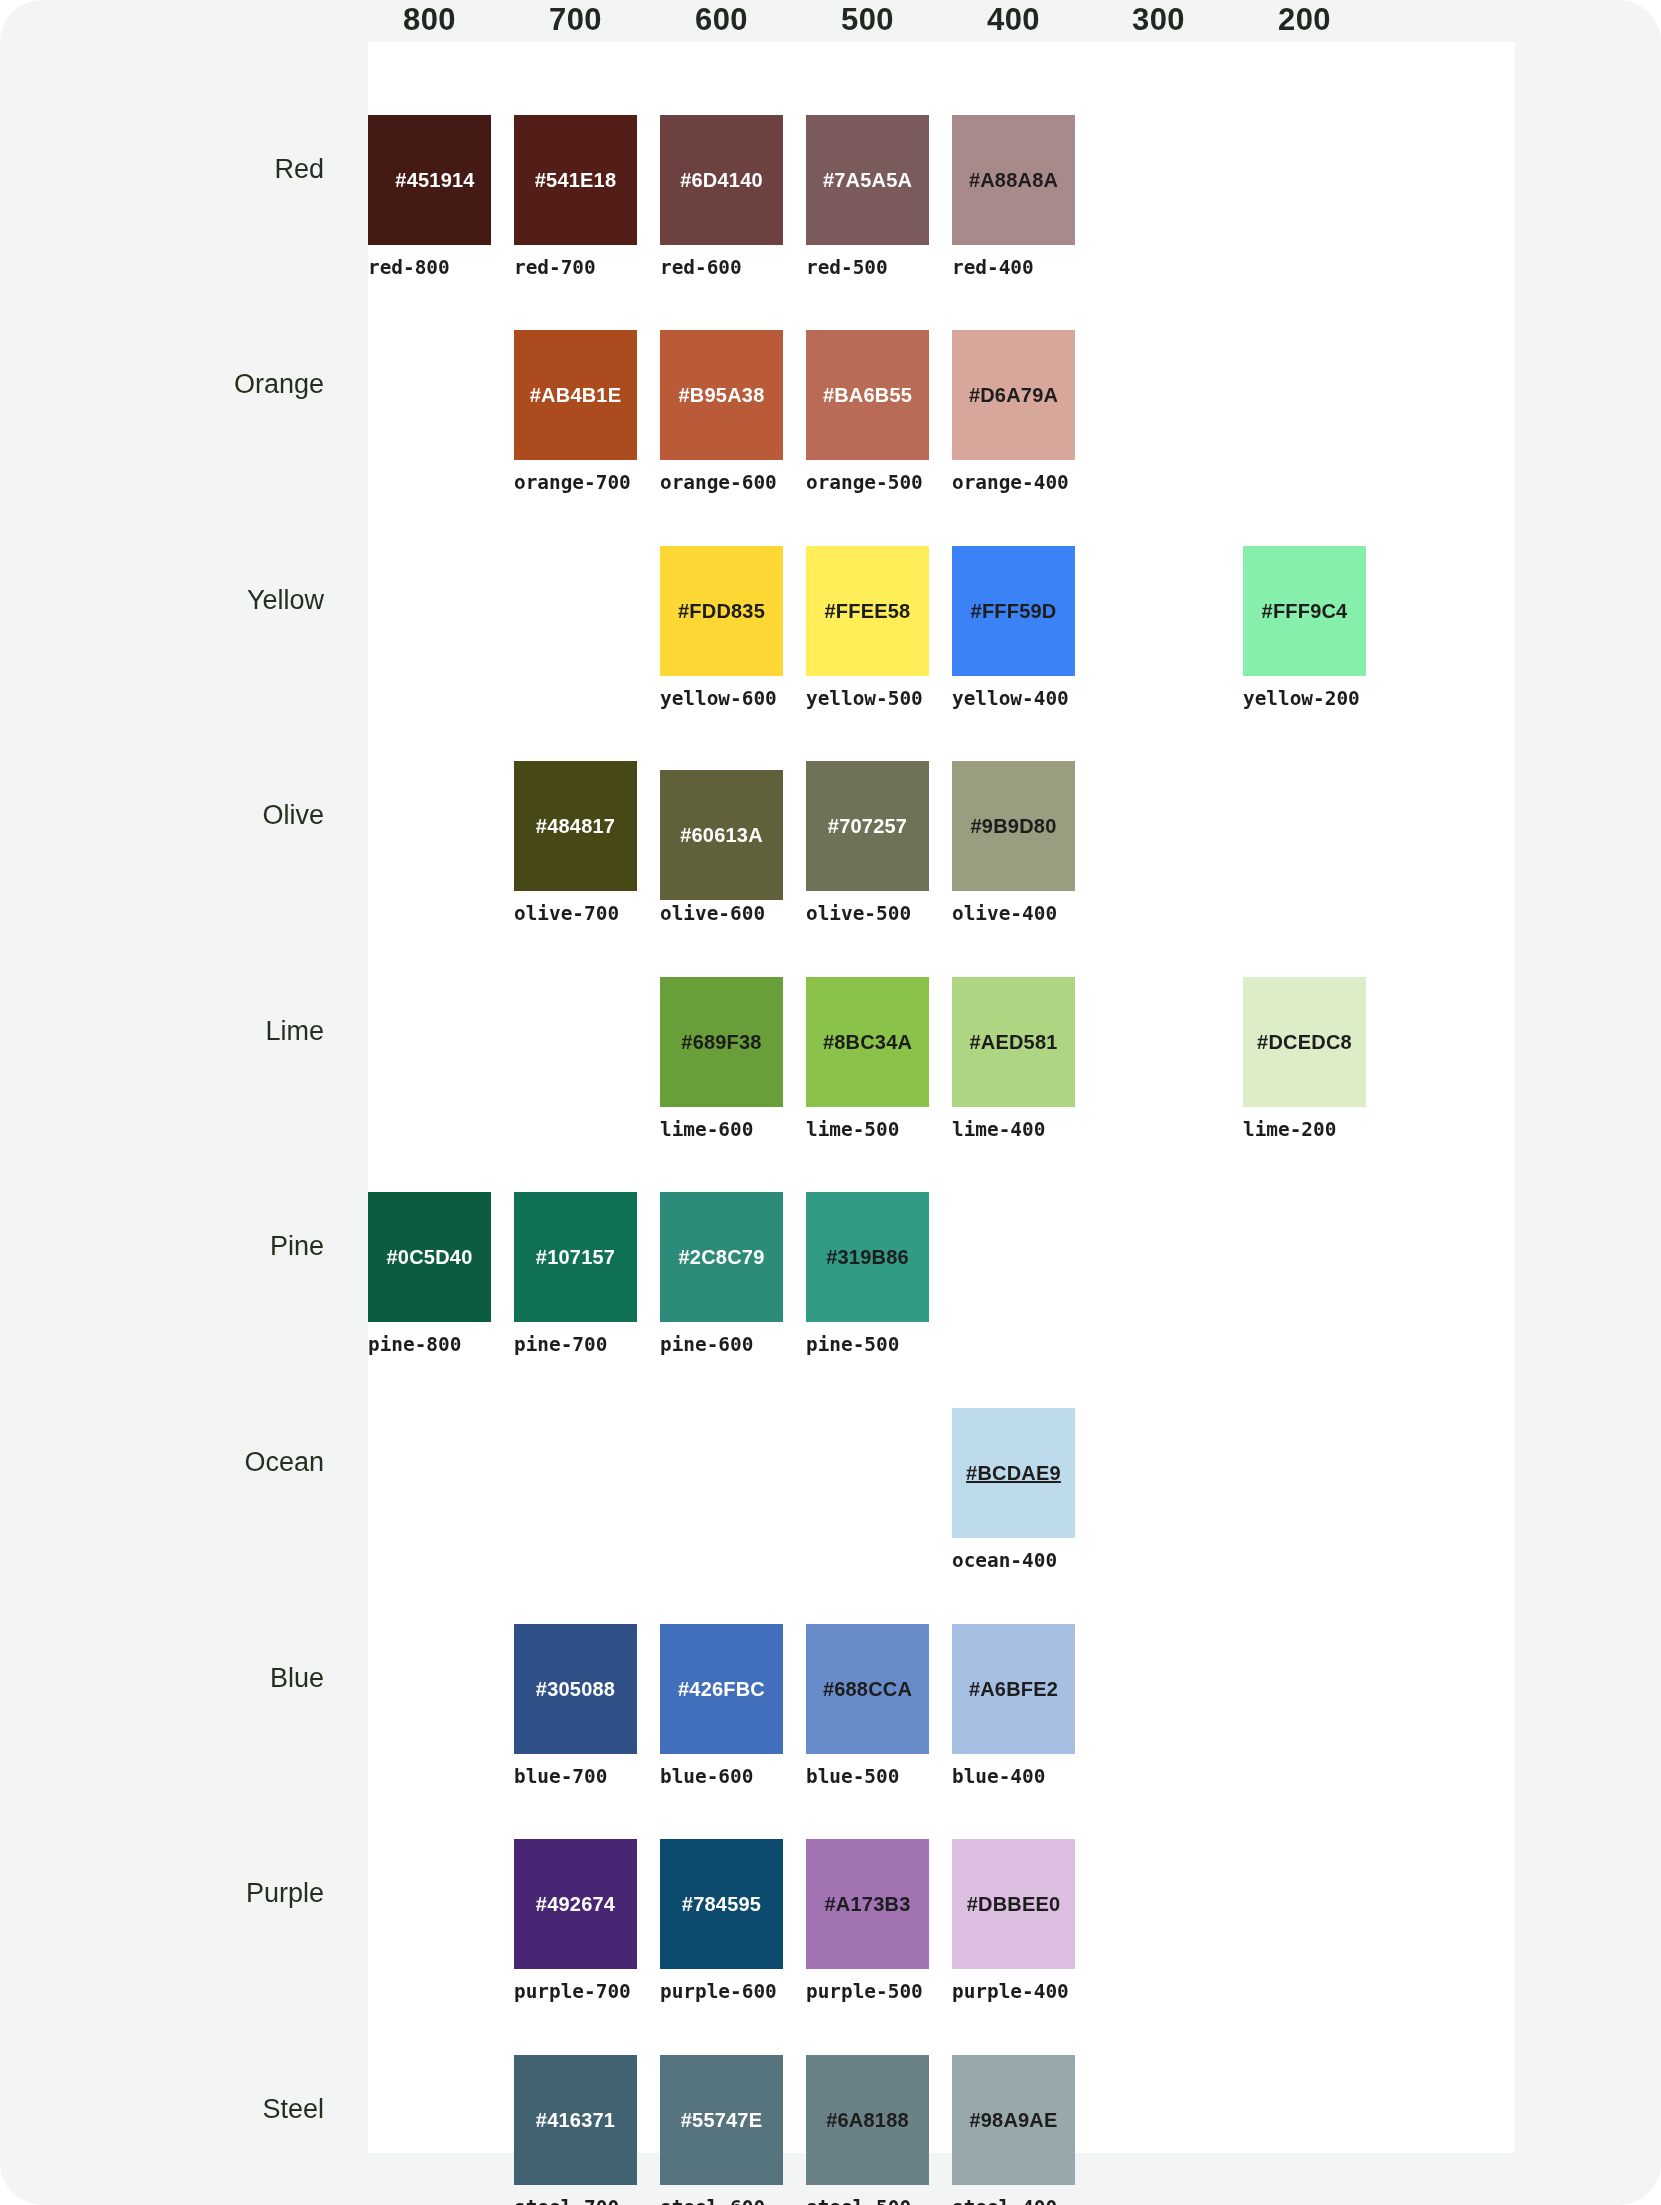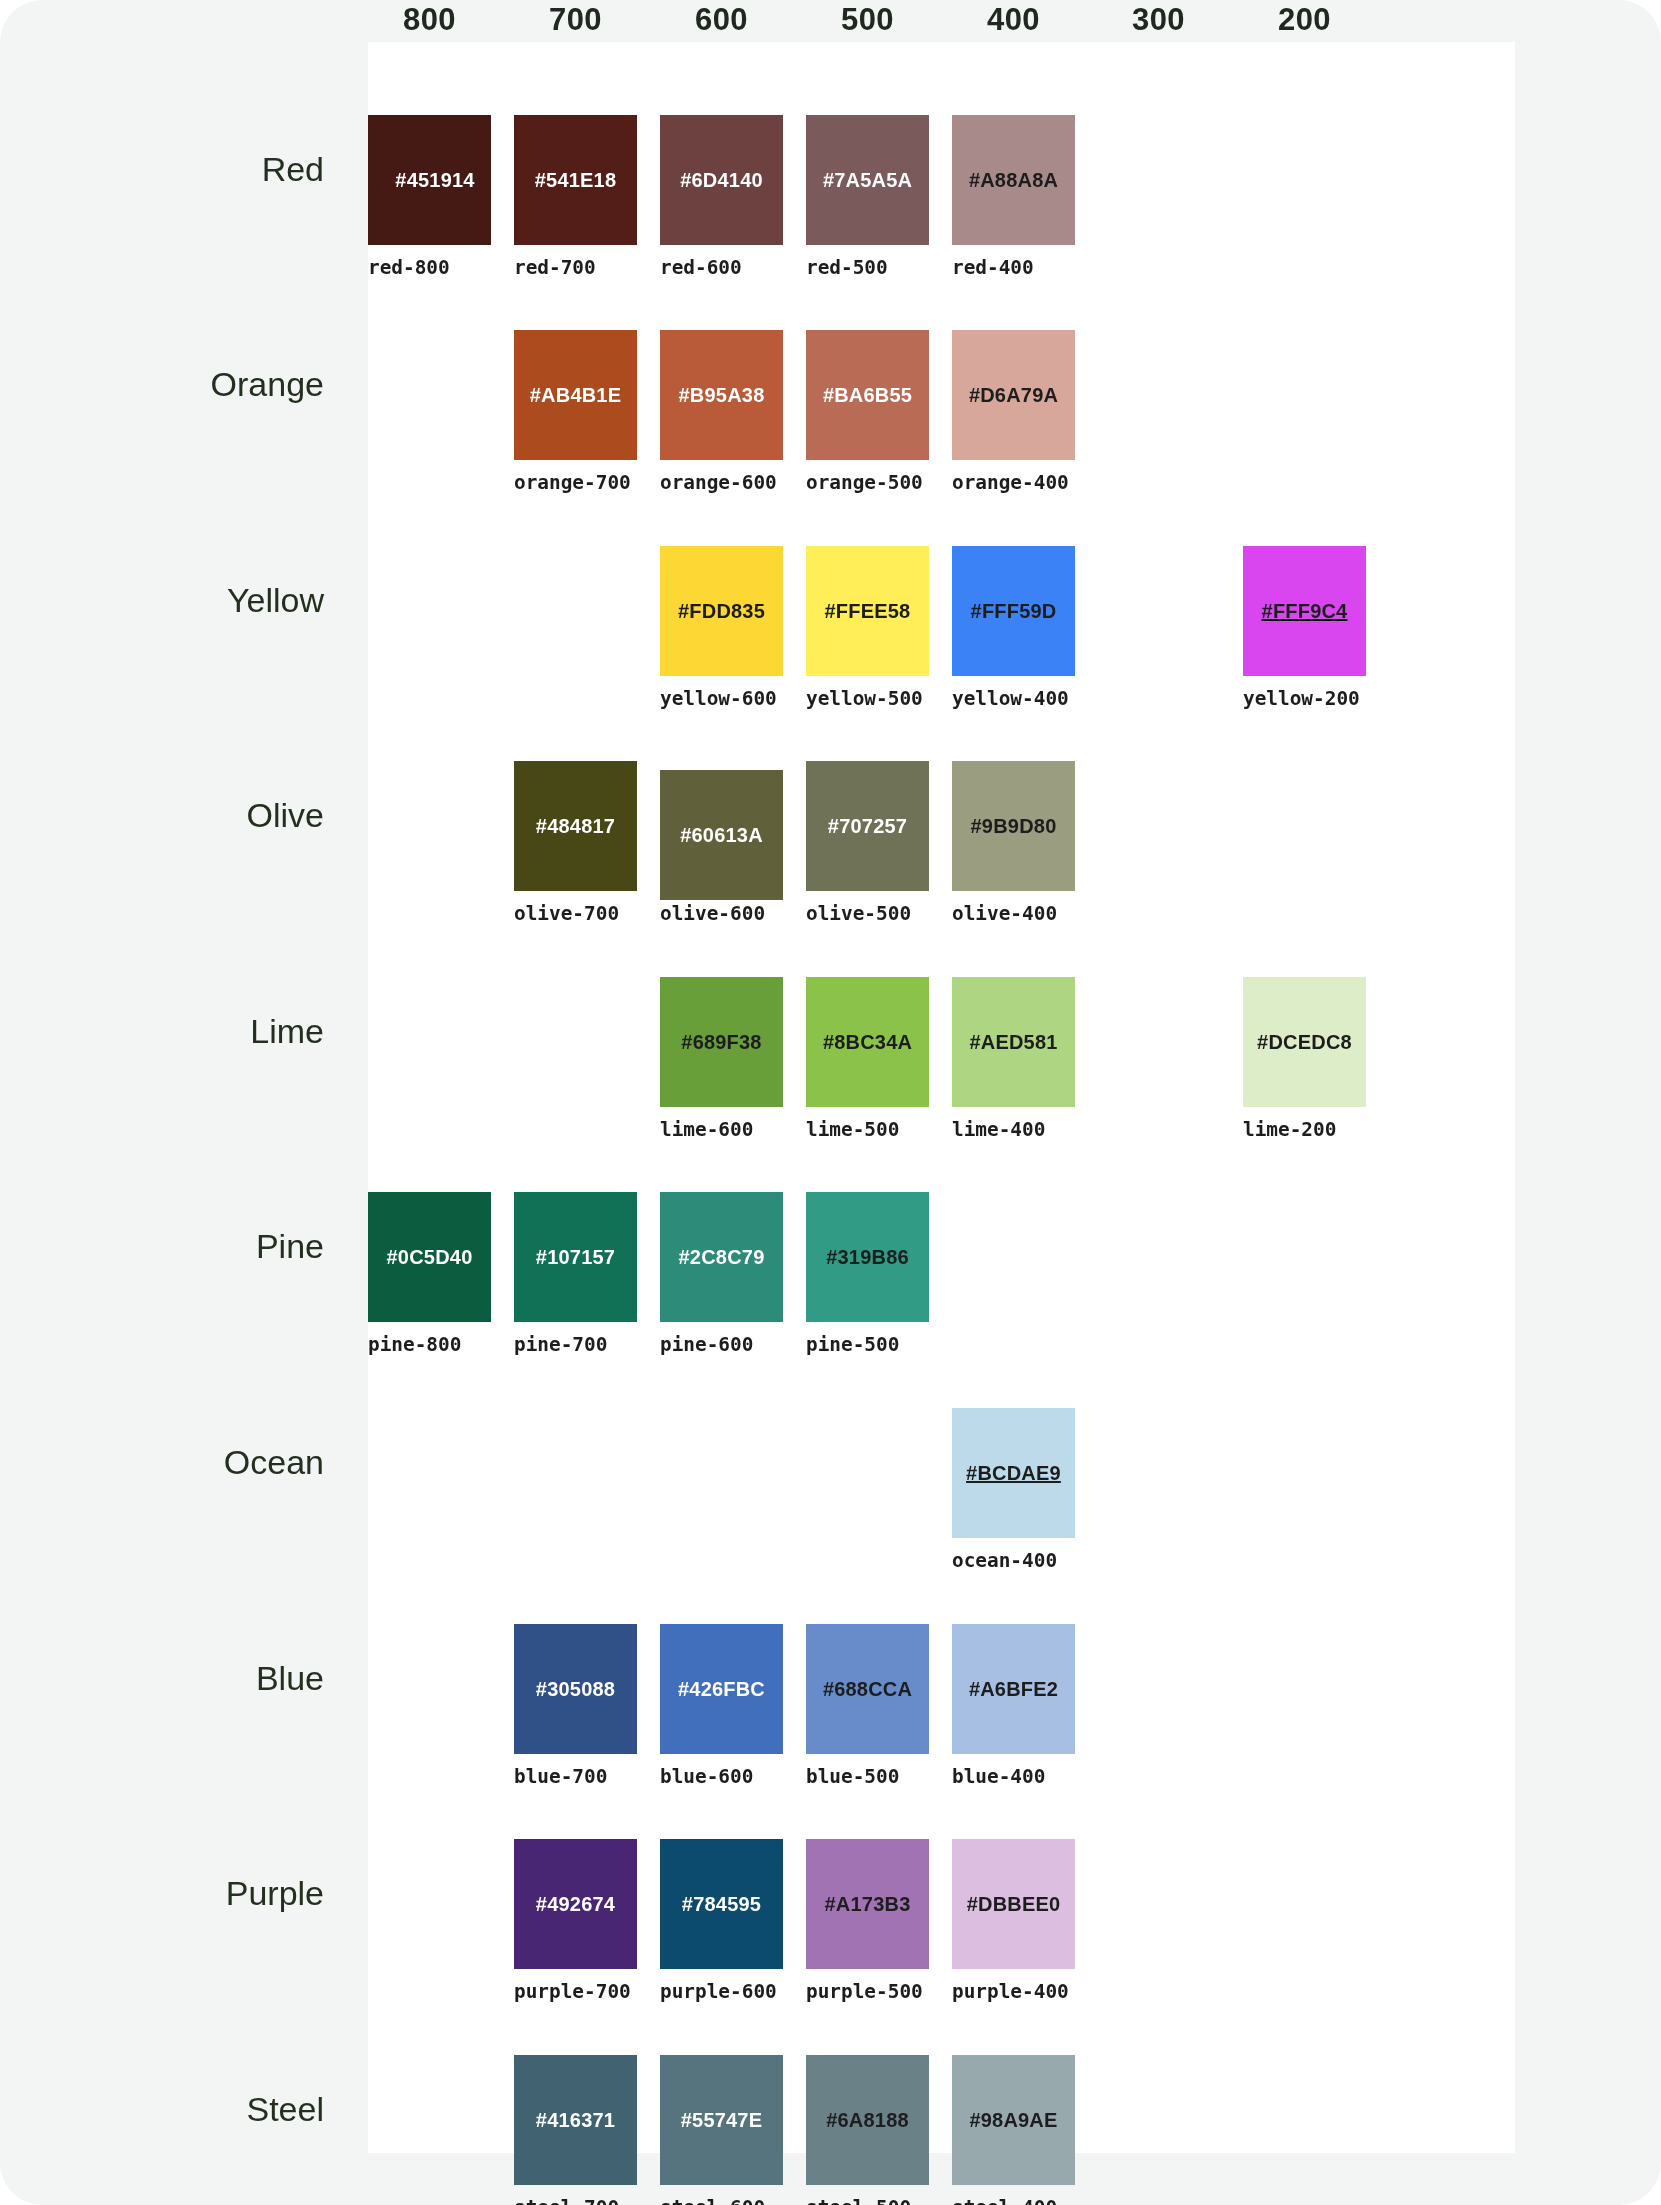--- a/index.html
+++ b/index.html
@@ -69,21 +69,21 @@
     width: 1661px;
     height: 187px;
   }
 
   .fam-label {
     position: absolute;
     left: 0;
     top: 49px;
     width: 324px;
     text-align: right;
-    font-size: 34px;
+    font-size: 27px;
     color: #24301f;
     line-height: 49px;
     white-space: nowrap;
   }
 
   .cell {
     position: absolute;
     top: 0;
     width: 123px;
     height: 187px;
@@ -209,21 +209,21 @@
           </div>
           <div class="token">yellow-500</div>
         </div>
         <div class="cell" style="left: 952px;">
           <div class="swatch" style="background: #3b82f6;">
             <span class="hex" style="color: rgb(29, 29, 29);">#FFF59D</span>
           </div>
           <div class="token">yellow-400</div>
         </div>
         <div class="cell" style="left: 1243px;">
-          <div class="swatch" style="background: #d946ef; text-decoration: underline;">
+          <div class="swatch" style="background: #86efac;">
             <span class="hex" style="color: rgb(29, 29, 29);">#FFF9C4</span>
           </div>
           <div class="token">yellow-200</div>
         </div>
       </div>
       <div class="fam-row" style="top: 742px;">
         <div class="fam-label">Olive</div>
         <div class="cell" style="left: 514px;">
           <div class="swatch" style="background: rgb(72, 72, 23);">
             <span class="hex" style="color: rgb(255, 255, 255);">#484817</span>

